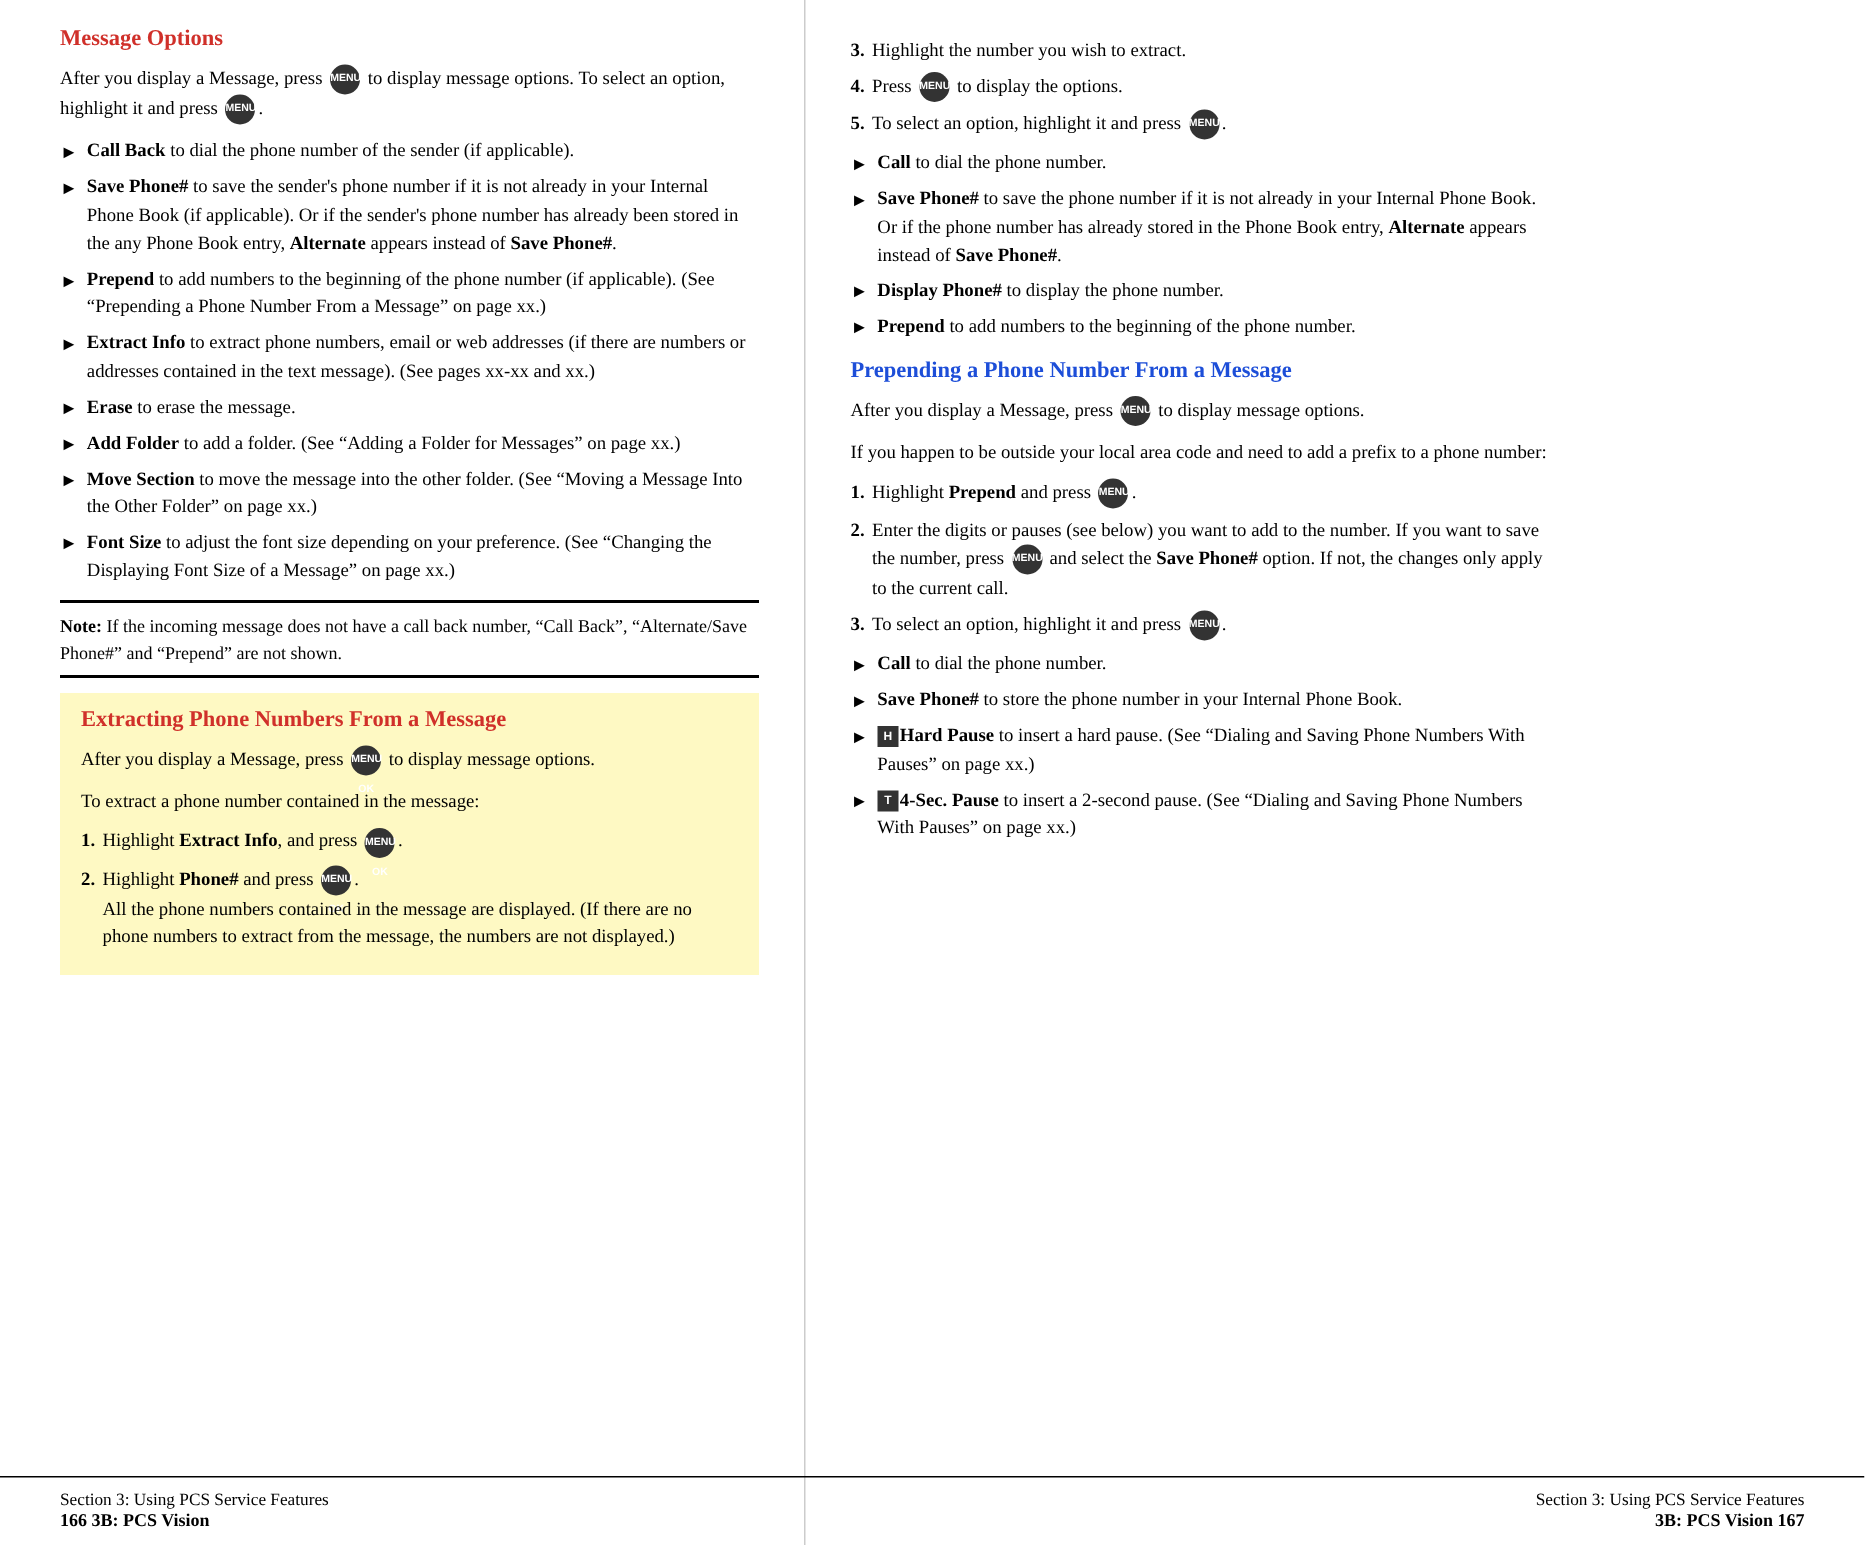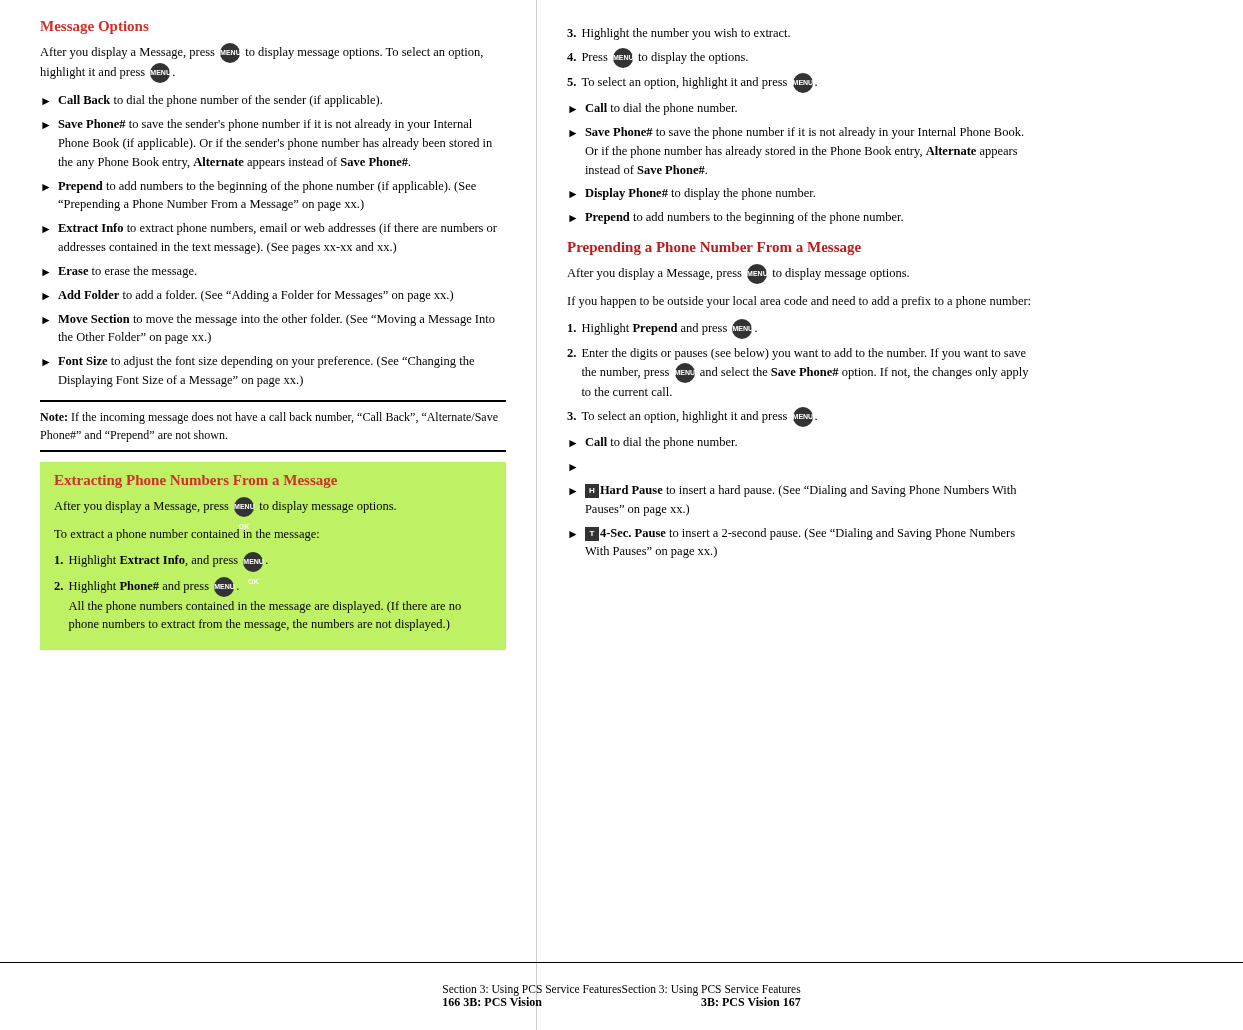--- a/index.html
+++ b/index.html
@@ -63,21 +63,21 @@
       border-bottom: 2px solid #000;
       padding: 6px 0;
       margin: 10px 0;
       font-size: 12px;
       line-height: 1.5;
     }
     .note-box .note-label {
       font-weight: bold;
     }
     .extracting-section {
-      background: #bef264;
+      background: #fef9c3;
       padding: 10px 14px;
       margin-top: 10px;
     }
     .extracting-title {
       font-size: 15px;
       font-weight: bold;
       color: #d0302a;
       margin-bottom: 8px;
     }
     .numbered-list {
@@ -110,35 +110,35 @@
       vertical-align: middle;
       margin: 0 2px;
       font-family: Arial, sans-serif;
     }
     .footer-bar {
       position: absolute;
       bottom: 0;
       left: 0;
       right: 0;
       display: flex;
-      justify-content: center;
+      justify-content: space-between;
       border-top: 1px solid #000;
-      padding: 20px 40px;
+      padding: 9px 40px;
       font-size: 11.5px;
     }
     .footer-left { text-align: left; }
     .footer-right { text-align: right; }
     .footer-sub {
       font-weight: bold;
       font-size: 12px;
     }
     .right-column .section-title {
       font-size: 15px;
       font-weight: bold;
-      color: #b91c1c;
+      color: #1d4ed8;
       margin-bottom: 8px;
     }
     .hard-pause-icon {
       display: inline-block;
       background: #333;
       color: #fff;
       font-size: 8px;
       font-weight: bold;
       width: 14px;
       height: 14px;
@@ -285,20 +285,21 @@
         </li>
       </ol>
 
       <ul class="bullet-list">
         <li>
           <span class="bullet-arrow">►</span>
           <span><span class="bold-term">Call</span> to dial the phone number.</span>
         </li>
         <li>
           <span class="bullet-arrow">►</span>
+          <span><span class="bold-term">Save Phone#</span> to store the phone number in your Internal Phone Book.</span>
         </li>
         <li>
           <span class="bullet-arrow">►</span>
           <span><span class="hard-pause-icon">H</span><span class="bold-term">Hard Pause</span> to insert a hard pause. (See “Dialing and Saving Phone Numbers With Pauses” on page xx.)</span>
         </li>
         <li>
           <span class="bullet-arrow">►</span>
           <span><span class="hard-pause-icon">T</span><span class="bold-term">4-Sec. Pause</span> to insert a 2-second pause. (See “Dialing and Saving Phone Numbers With Pauses” on page xx.)</span>
         </li>
       </ul>

